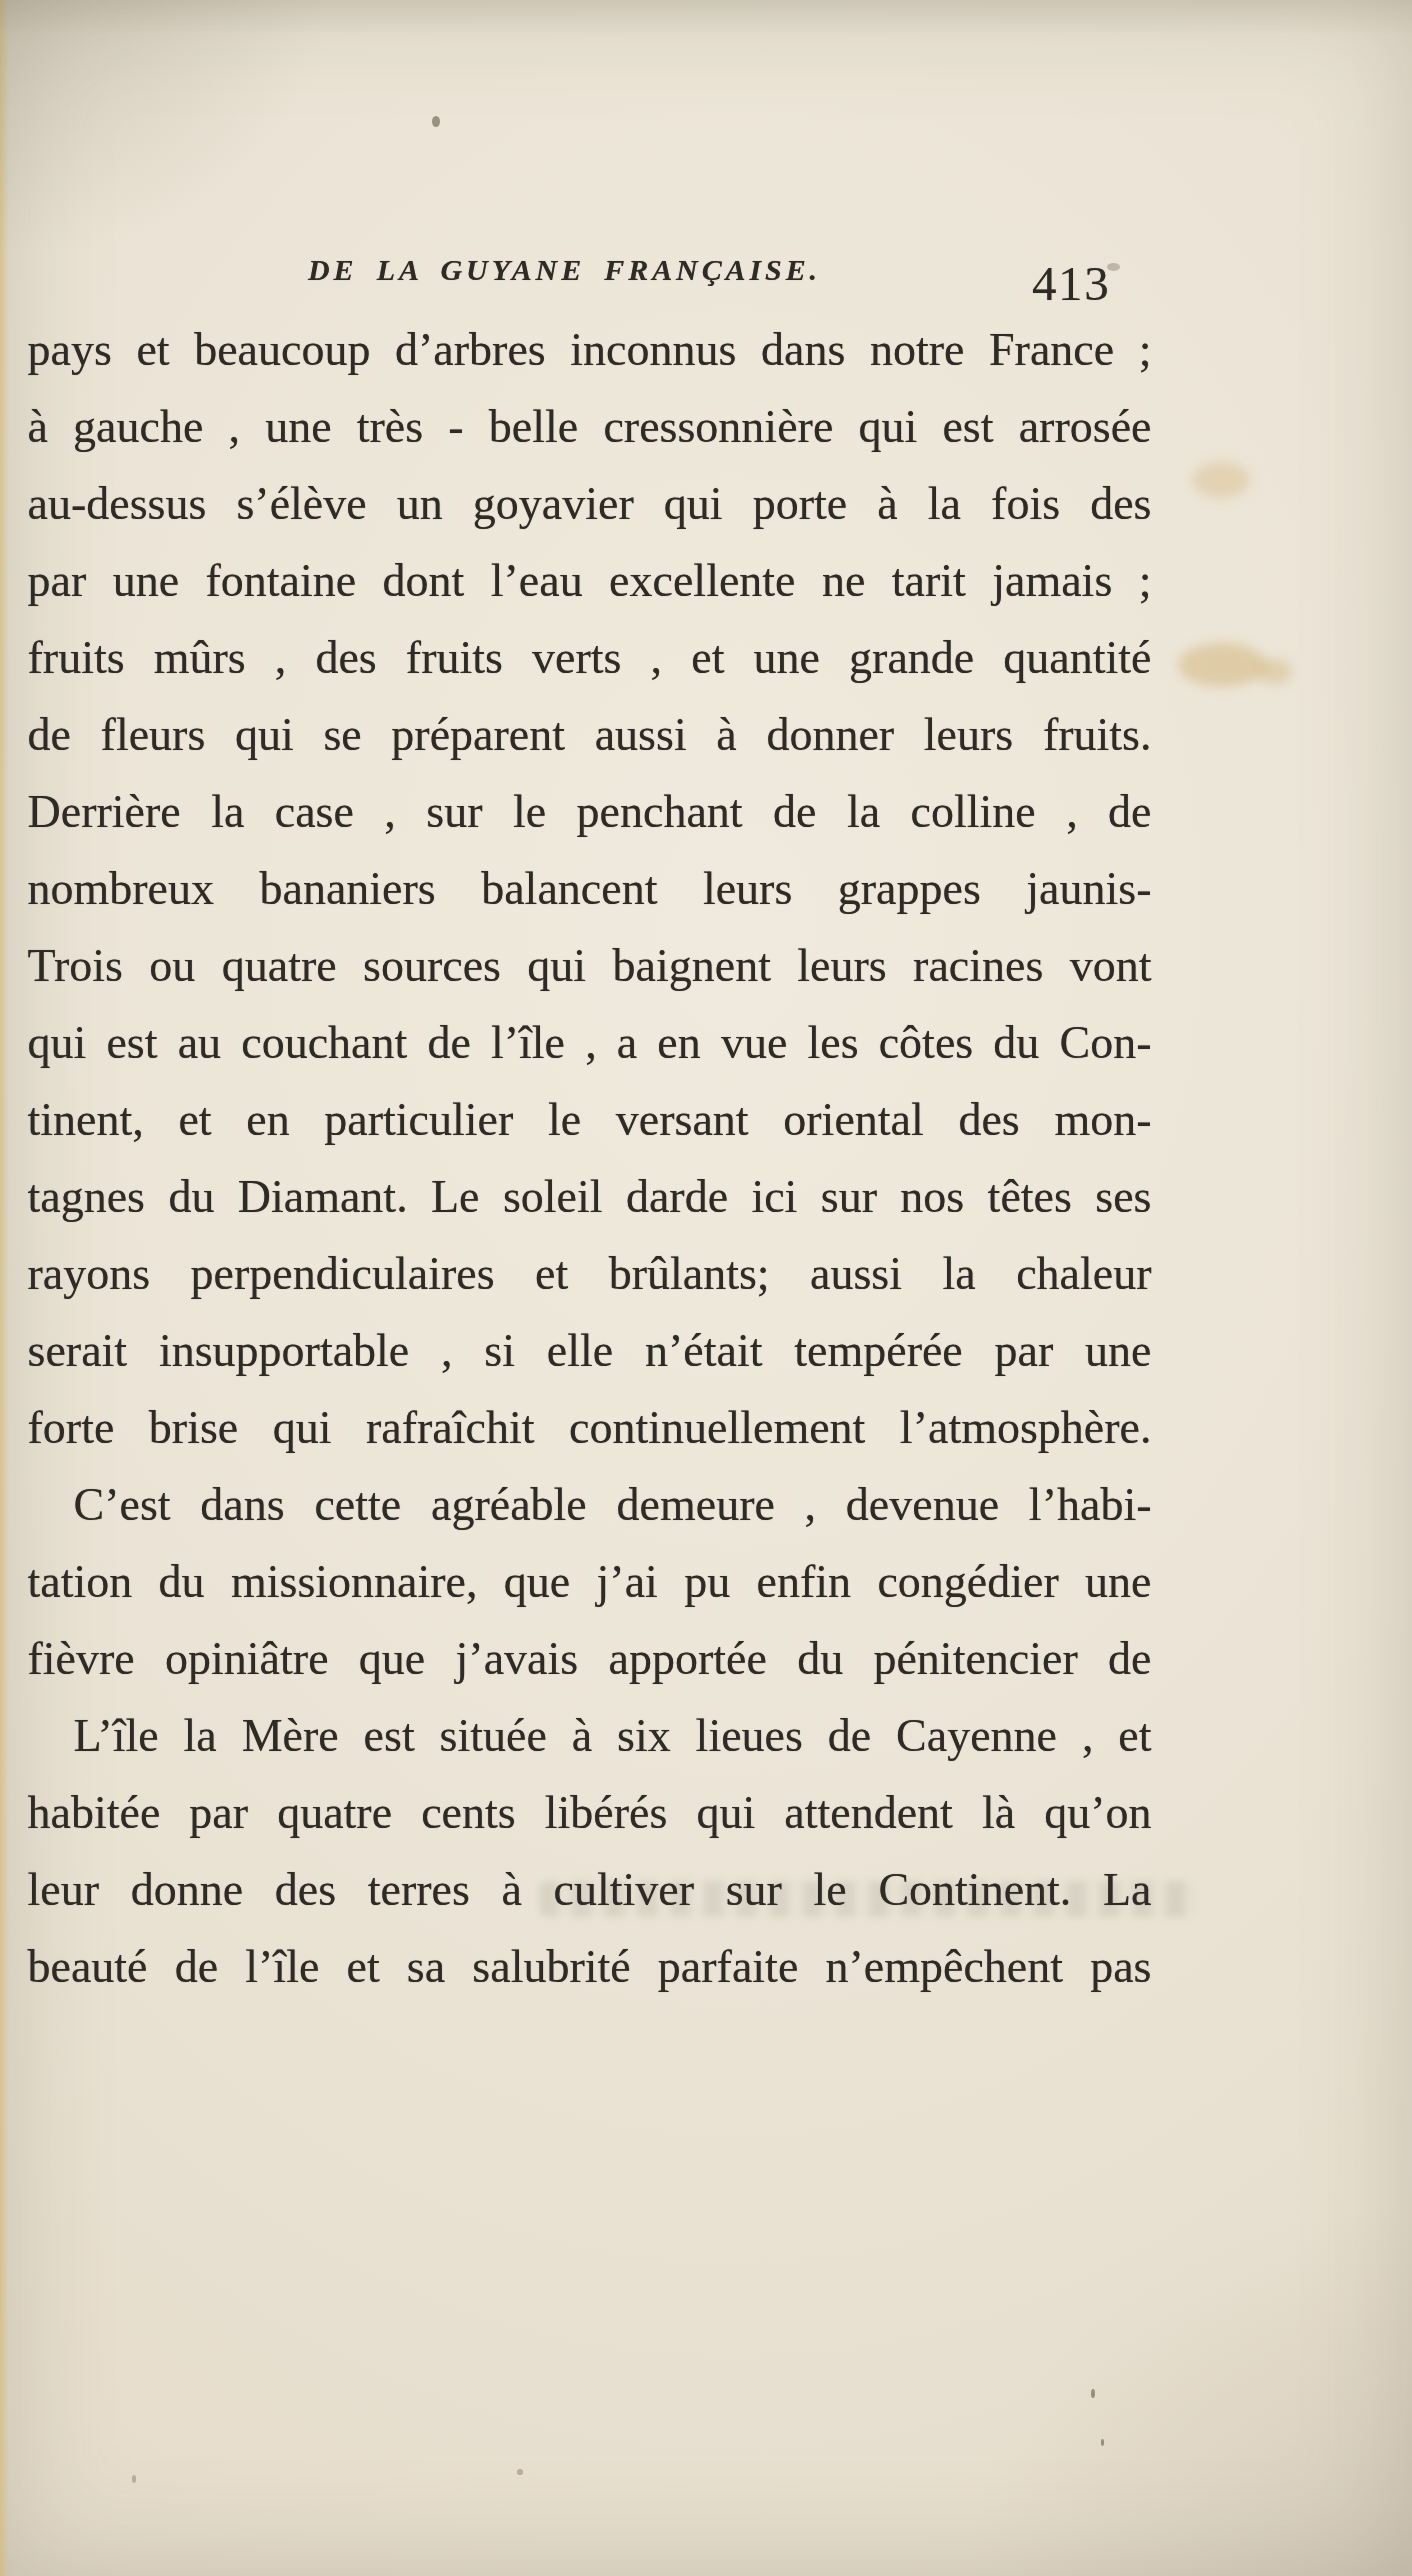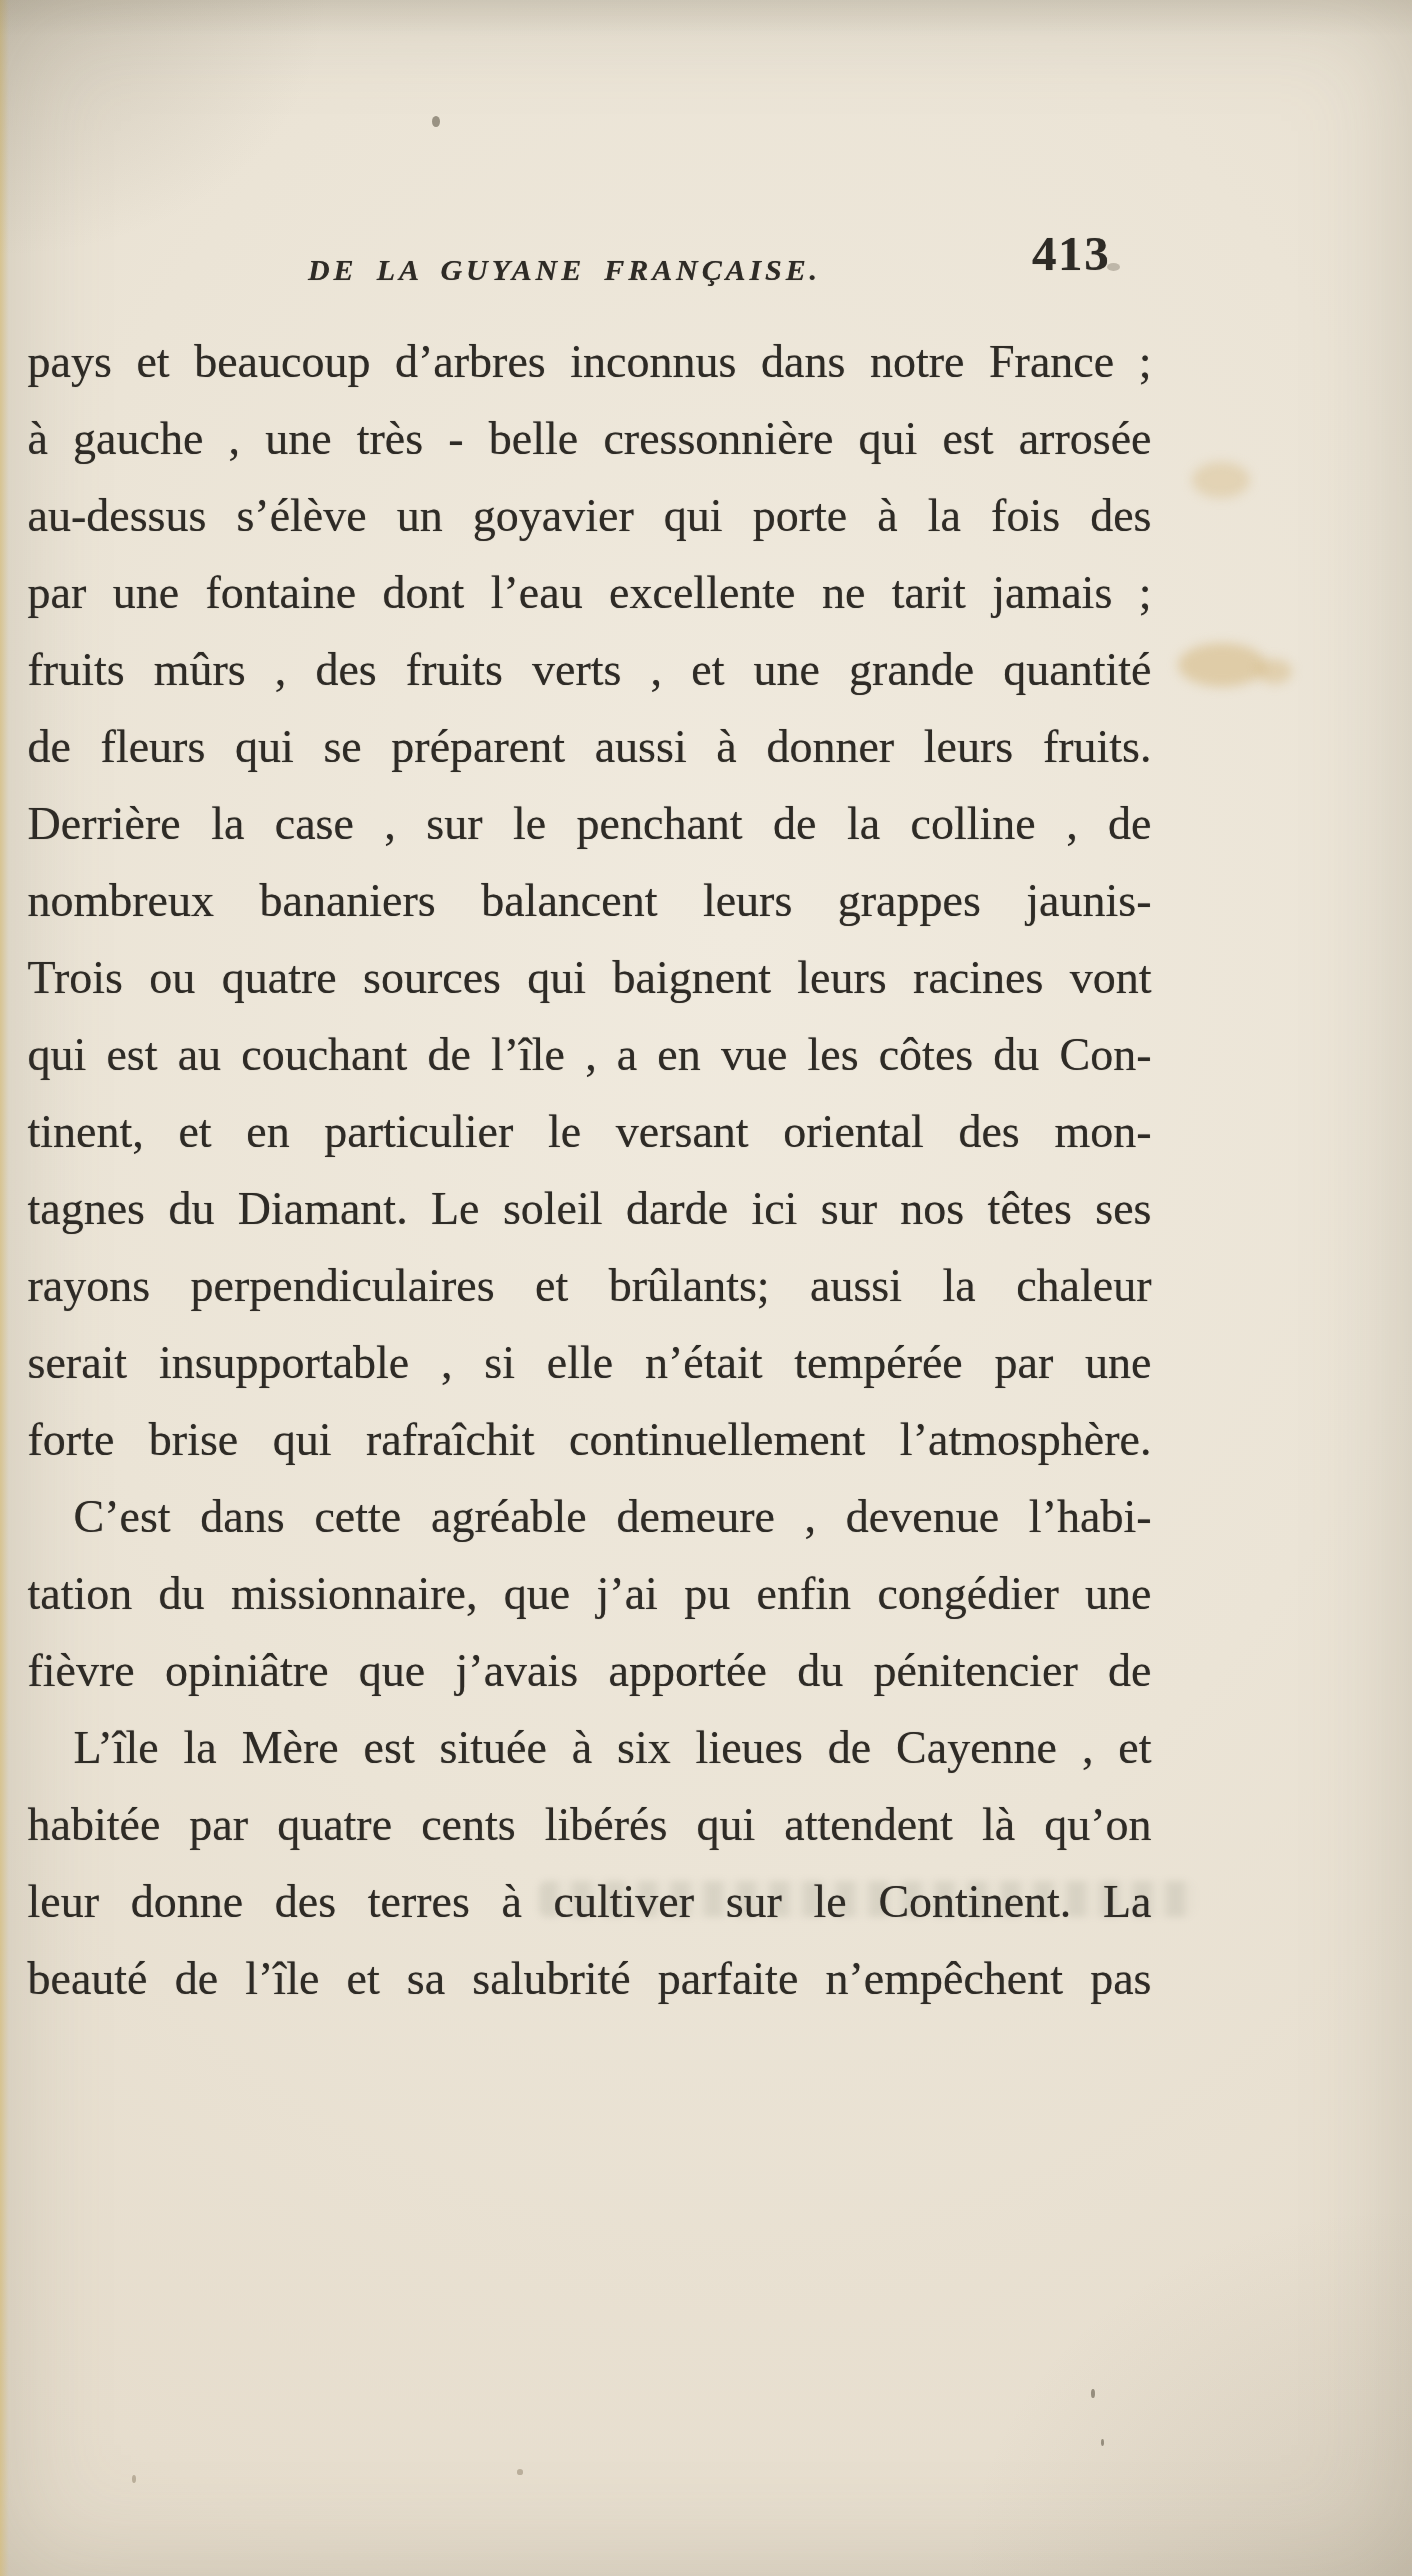--- a/index.html
+++ b/index.html
@@ -62,26 +62,26 @@
   
   .header { position: absolute; left: 0; top: 0; width: 100%; }
   .running-title {
     position: absolute; left: 308px; top: 253px;
     font-size: 30px; font-weight: bold; letter-spacing: 3.9px; word-spacing: 7.9px;
     white-space: nowrap;
     text-shadow: 0 0 0.8px rgba(44,40,34,.55);
     font-style: italic;
   }
   .page-number {
-    position: absolute; left: 1032px; top: 225px;
-    font-size: 49px; font-weight: bold; letter-spacing: 1.6px;
+    position: absolute; left: 1032px; top: 255px;
+    font-size: 49px; font-weight: normal; letter-spacing: 1.6px;
     text-shadow: 0 0 0.8px rgba(44,40,34,.55);
   }
   .text-body {
-    position: absolute; left: 27.5px; top: 323px; width: 1124px;
+    position: absolute; left: 27.5px; top: 311px; width: 1124px;
     font-size: 46px; line-height: 77px;
     text-shadow: 0 0 0.9px rgba(46,42,36,.6);
     word-spacing: 1.6px;
   }
   .line {
     text-align: justify;
     text-align-last: justify;
     white-space: normal;
   }
   .line.indent { text-indent: 46px; }

